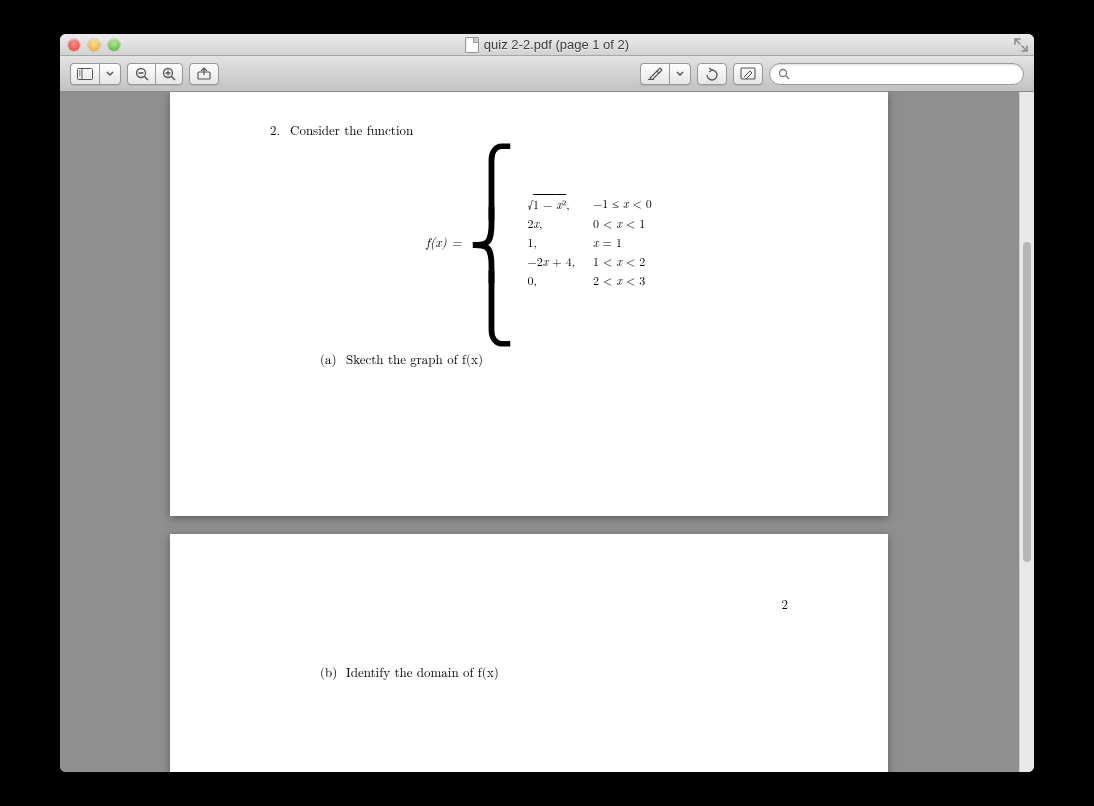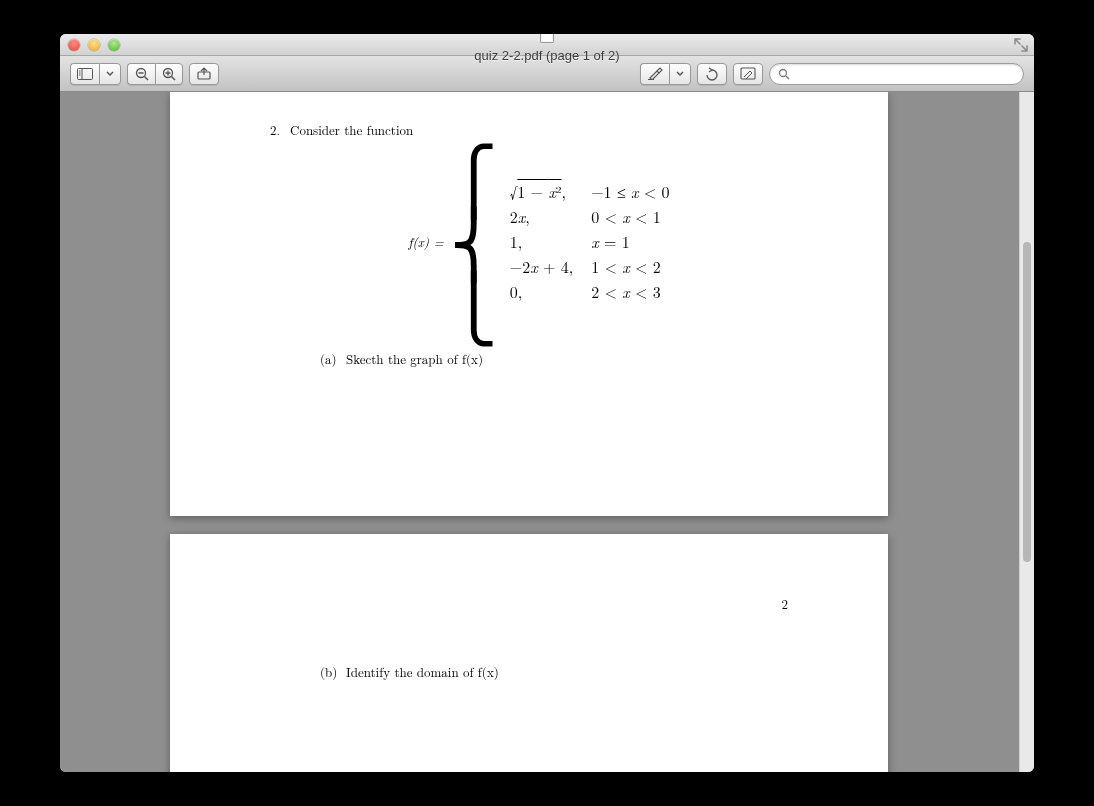--- a/index.html
+++ b/index.html
@@ -39,21 +39,20 @@
     box-shadow: inset 0 1px 1px rgba(255,255,255,0.4), 0 0 0 0.5px rgba(0,0,0,0.25);
   }
   .tl.red { background: radial-gradient(circle at 50% 35%, #ff8b82, #e2463c); }
   .tl.yellow { background: radial-gradient(circle at 50% 35%, #ffe08a, #e5a52f); }
   .tl.green { background: radial-gradient(circle at 50% 35%, #b0eb8f, #4eb030); }
   .title-center {
     position: absolute; left: 0; right: 0; text-align: center;
     color: #3c3c3c; font-size: 13px; text-shadow: 0 1px 0 rgba(255,255,255,0.6);
     display: flex; align-items: center; justify-content: center; gap: 5px;
     pointer-events: none;
-    flex-direction: column;
   }
   .doc-icon {
     width: 14px; height: 16px; background: #fff;
     border: 1px solid #999; border-radius: 1px; position: relative;
     box-shadow: inset 0 0 0 1px rgba(0,0,0,0.05);
   }
   .doc-icon::before { content:""; position:absolute; top:0; right:0; width:4px; height:4px; background:#ccc; border-left:1px solid #999; border-bottom:1px solid #999;}
   .fullscreen-icn {
     position: absolute; right: 6px; top: 4px; width: 14px; height: 14px;
     color: #8a8a8a; cursor: pointer;
@@ -103,21 +102,21 @@
   }
   .page.p1 { height: 424px; }
   .page.p2 { height: 300px; position: relative; }
   .q-line { display: flex; }
   .q-num { width: 20px; }
   .q-body { flex: 1; }
   .eq-block { text-align: center; margin: 4px 0 10px 0; }
   .sub { display: flex; margin-top: 10px; padding-left: 30px; }
   .sub-num { width: 26px; }
   .brace { font-size: 64px; line-height: 64px; font-weight: 200; }
-  .cases td { padding: 0 8px; text-align: left; font-style: normal; white-space: nowrap; font-size: 16px;}
+  .cases td { padding: 0 8px; text-align: left; font-style: normal; white-space: nowrap; font-size: 12px;}
   .cases td .it { font-style: italic; }
   .sqrt-line { text-decoration: overline; }
   .pno { position: absolute; right: 100px; top: 60px; font-size: 13px; }
   .scrollbar {
     width: 15px; background: #e9e9e9; border-left: 1px solid #cfcfcf;
     position: relative;
   }
   .thumb {
     position: absolute; left: 3px; right: 3px; top: 150px; height: 320px;
     background: #b7b7b7; border-radius: 5px;

